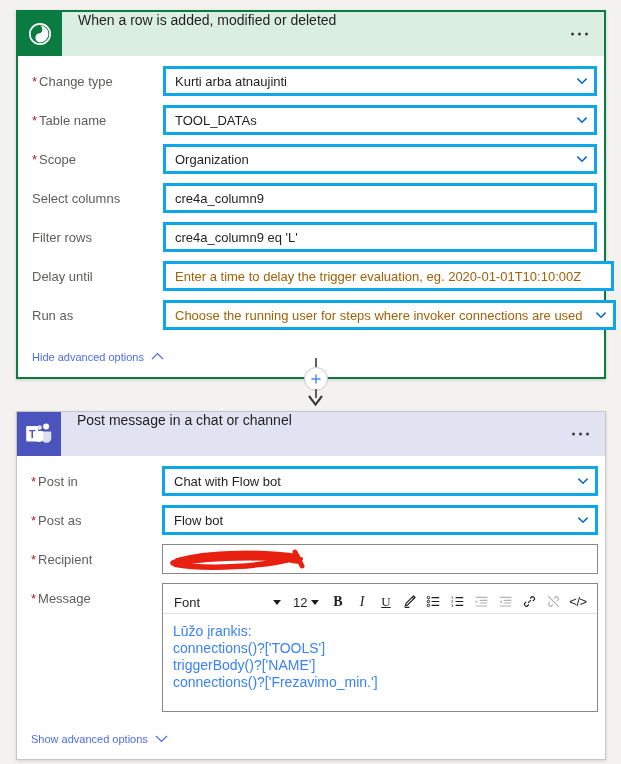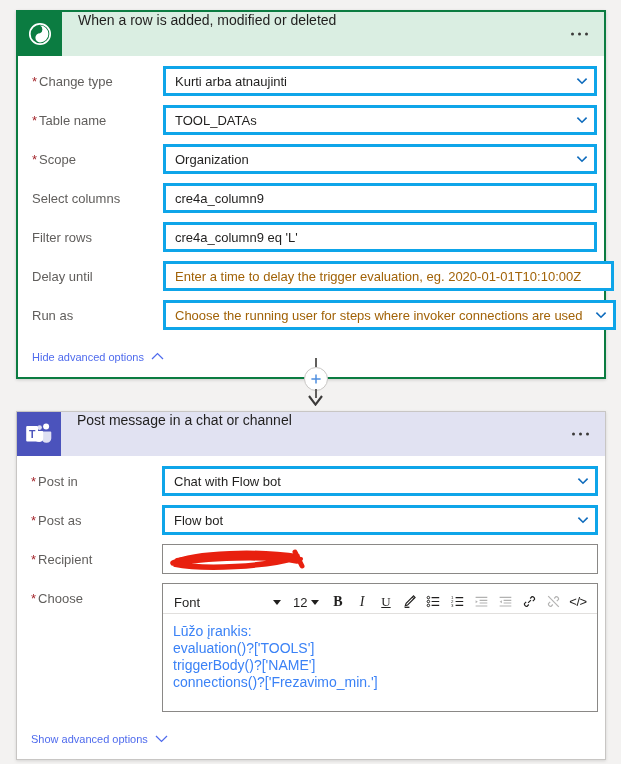--- a/index.html
+++ b/index.html
@@ -443,21 +443,21 @@
             <svg width="150" height="30" viewBox="0 0 150 30" aria-hidden="true">
               <path d="M8 18 C30 7, 95 6, 134 12 C100 22, 40 25, 9 19 C38 12, 105 11, 132 16" fill="none" stroke="#e8200f" stroke-width="5.5" stroke-linecap="round"></path>
               <path d="M12 15 C48 9, 110 10, 136 14" fill="none" stroke="#e8200f" stroke-width="4" stroke-linecap="round"></path>
               <path d="M130 7 L137 21" fill="none" stroke="#e8200f" stroke-width="5" stroke-linecap="round"></path>
             </svg>
           </div>
         </div>
       </div>
 
       <div class="frow">
-        <div class="flabel"><span class="req">*</span><span>Choose</span></div>
+        <div class="flabel"><span class="req">*</span><span>Message</span></div>
         <div class="fctrl">
           <div class="rte">
 
             <div class="rte-toolbar">
               <div class="fontsel">
                 <span>Font</span>
                 <span class="caret"></span>
               </div>
               <div class="sizesel">
                 <span>12</span>
@@ -522,21 +522,21 @@
                   <path d="M6.8 10.5 L5.0 12.3 A2.4 2.4 0 0 1 2.4 9.7 L4.2 7.9" fill="none" stroke="#201f1e" stroke-width="1.2"></path>
                   <path d="M2.2 2.2 L12.8 12.8" stroke="#201f1e" stroke-width="1.2"></path>
                 </svg>
               </div>
 
               <div class="tbtn code">&lt;/&gt;</div>
             </div>
 
             <div class="rte-body">
               <div>Lūžo įrankis:</div>
-              <div>evaluation()?['TOOLS']</div>
+              <div>connections()?['TOOLS']</div>
               <div>triggerBody()?['NAME']</div>
               <div>connections()?['Frezavimo_min.']</div>
             </div>
 
           </div>
         </div>
       </div>
 
     </div>
 

